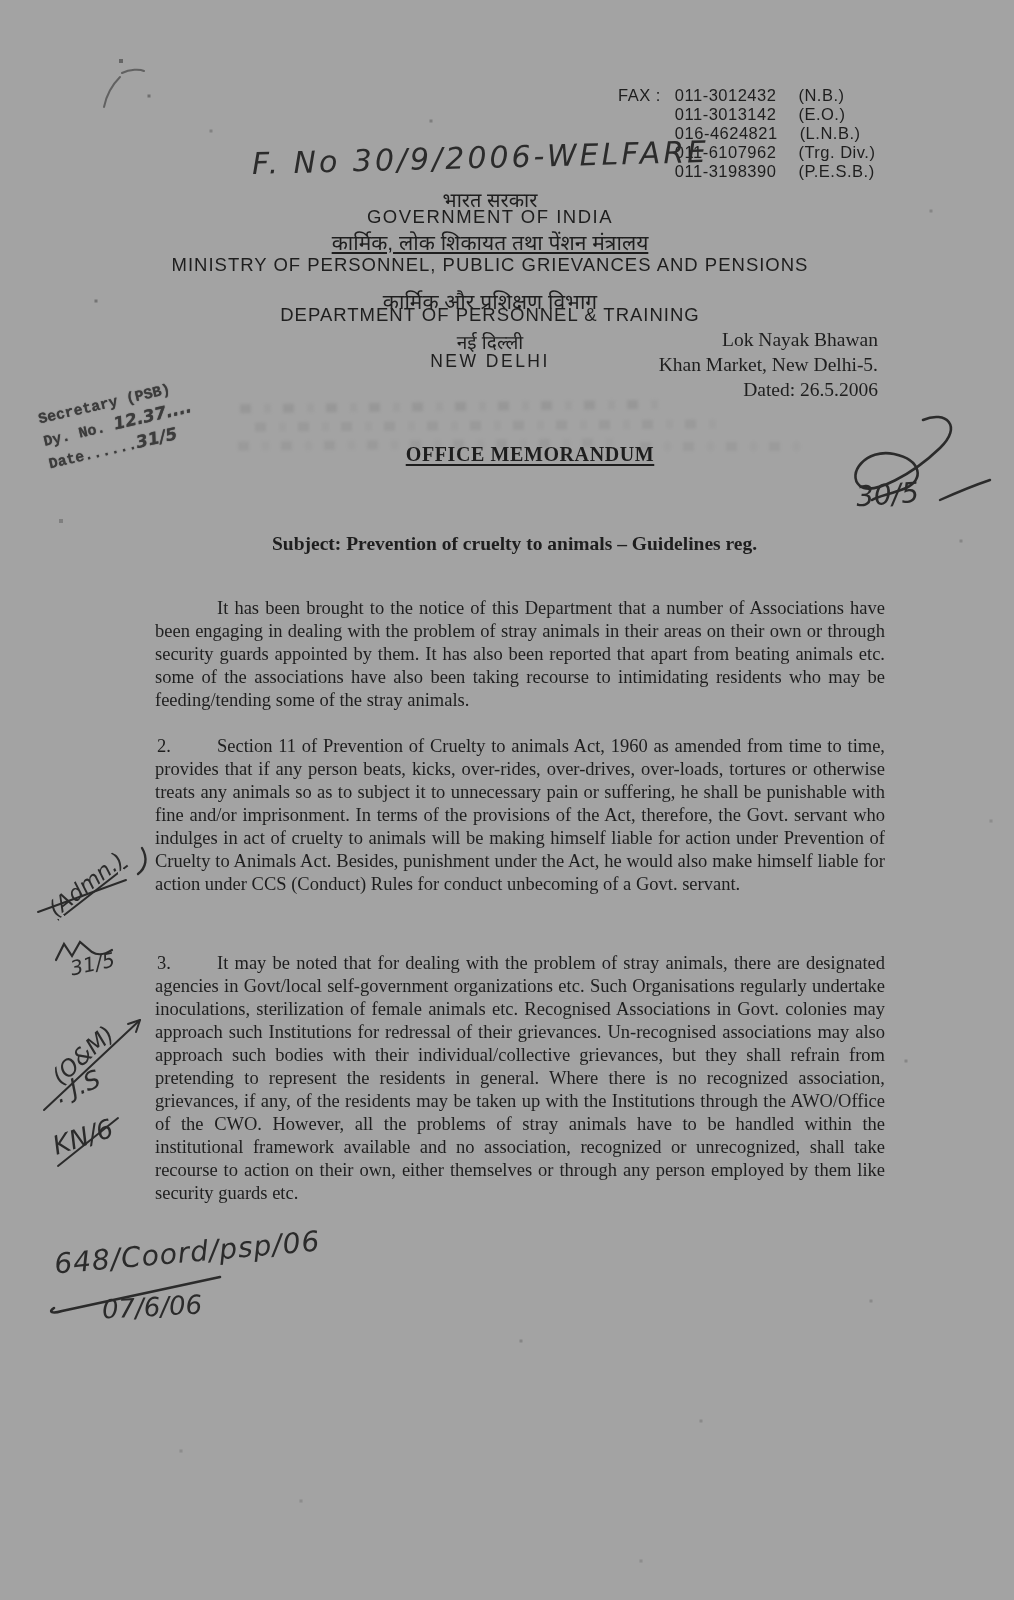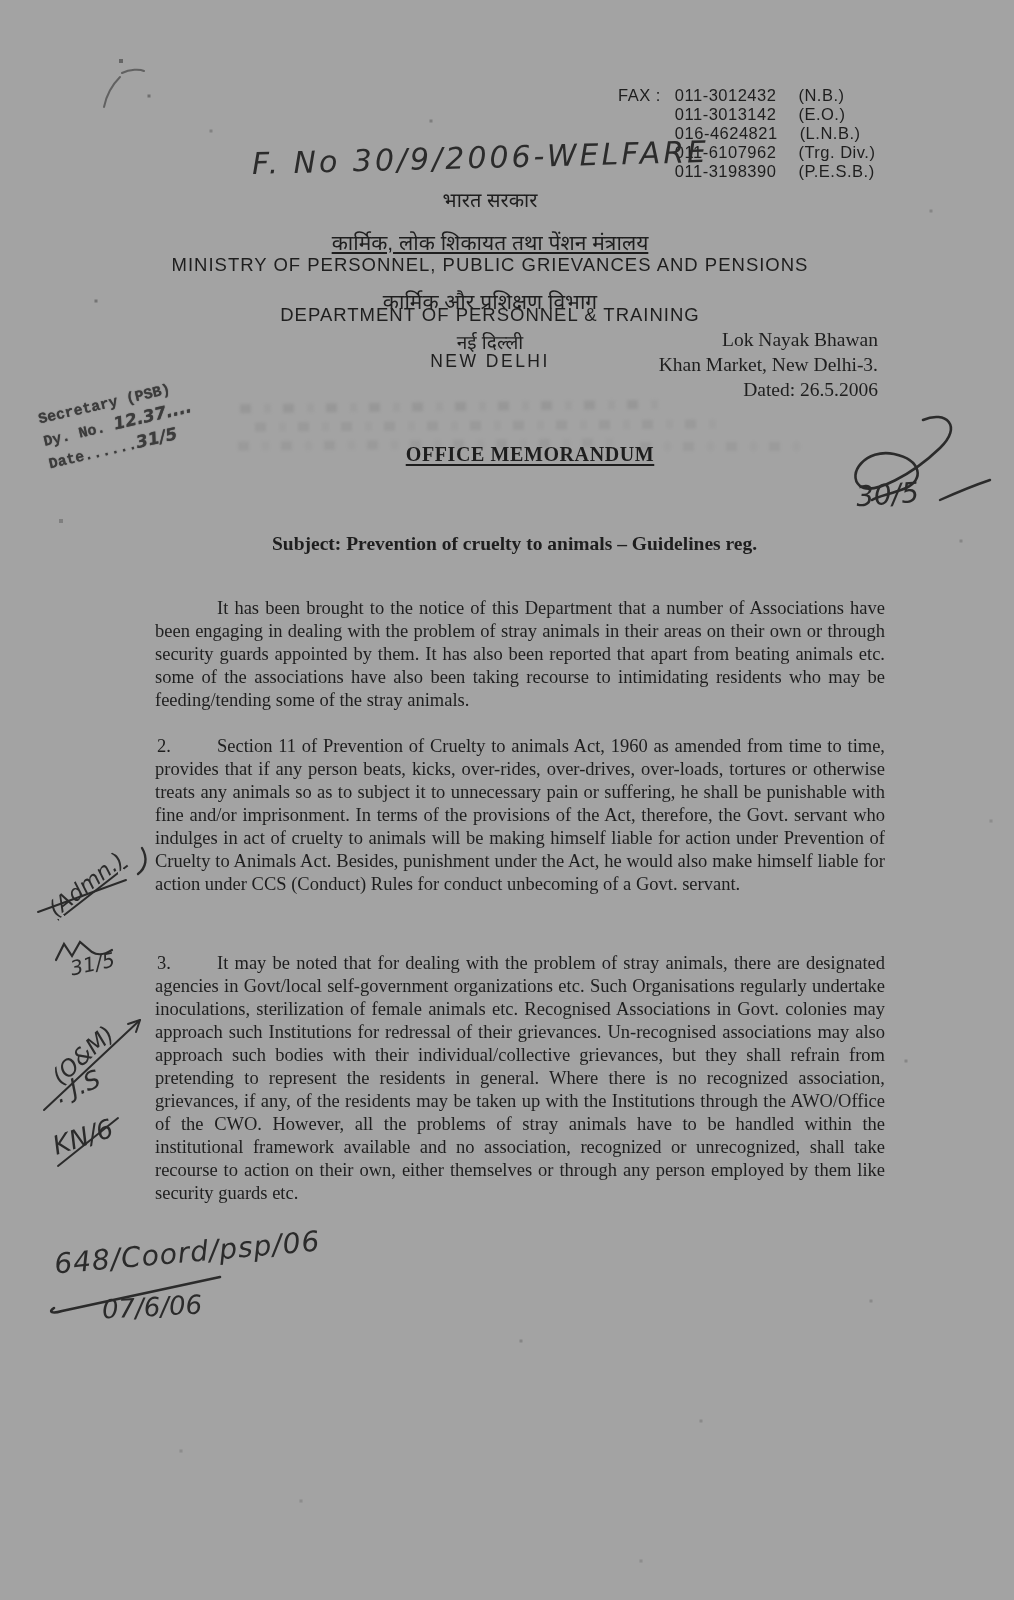--- a/index.html
+++ b/index.html
@@ -79,30 +79,31 @@
       <div class="fl">
           <span>011-3198390</span>
           <span>(P.E.S.B.)</span>
         </div>
     </div>
   </div>
 
   <div class="hw" style="left:252px;top:140px;font-size:30px;letter-spacing:3px;transform:rotate(-1.5deg);">F. No 30/9/2006-WELFARE</div>
 
   <div class="center-line sans" style="top:186px;font-size:20px;">भारत सरकार</div>
+  <div class="center-line sans" style="top:206px;font-size:18.5px;letter-spacing:1.5px;">GOVERNMENT OF INDIA</div>
   <div class="center-line sans" style="top:228px;font-size:21px;text-decoration:underline;">कार्मिक, लोक शिकायत तथा पेंशन मंत्रालय</div>
   <div class="center-line sans" style="top:254px;font-size:18.5px;letter-spacing:1px;">MINISTRY OF PERSONNEL, PUBLIC GRIEVANCES AND PENSIONS</div>
   <div class="center-line sans" style="top:287px;font-size:21px;">कार्मिक और प्रशिक्षण विभाग</div>
   <div class="center-line sans" style="top:304px;font-size:18.5px;letter-spacing:1px;">DEPARTMENT OF PERSONNEL &amp; TRAINING</div>
   <div class="center-line sans" style="top:329px;font-size:19px;">नई दिल्ली</div>
   <div class="center-line sans" style="top:351px;font-size:17.5px;letter-spacing:2.5px;">NEW DELHI</div>
 
   <div class="addr">
     <div>Lok Nayak Bhawan</div>
-    <div>Khan Market, New Delhi-3.</div>
+    <div>Khan Market, New Delhi-5.</div>
     <div>Dated: 26.5.2006</div>
   </div>
 
   <div class="stamp">
     <div>Secretary (PSB)</div>
     <div><span>Dy. No.</span> <span class="hw-in">12.37....</span></div>
     <div><span>Date......</span><span class="hw-in">31/5</span></div>
   </div>
 
   <div class="ghost" style="left:240px;top:402px;width:430px;transform:rotate(-.6deg);"></div>

